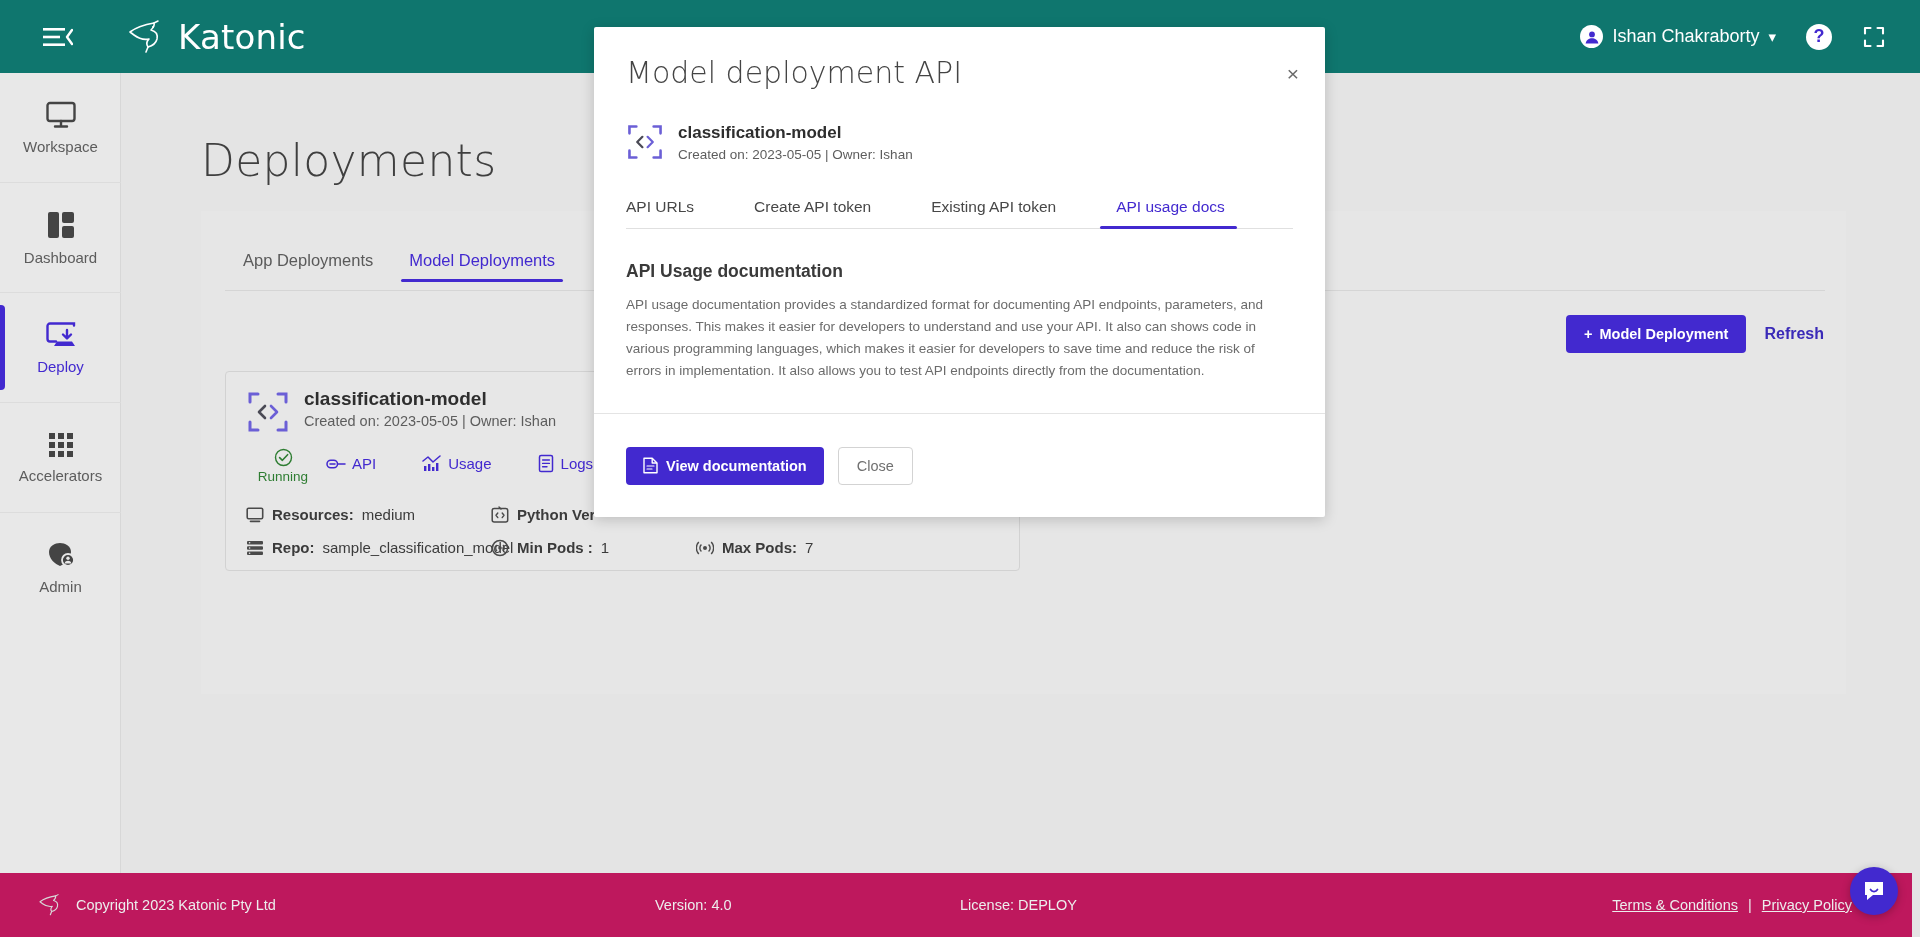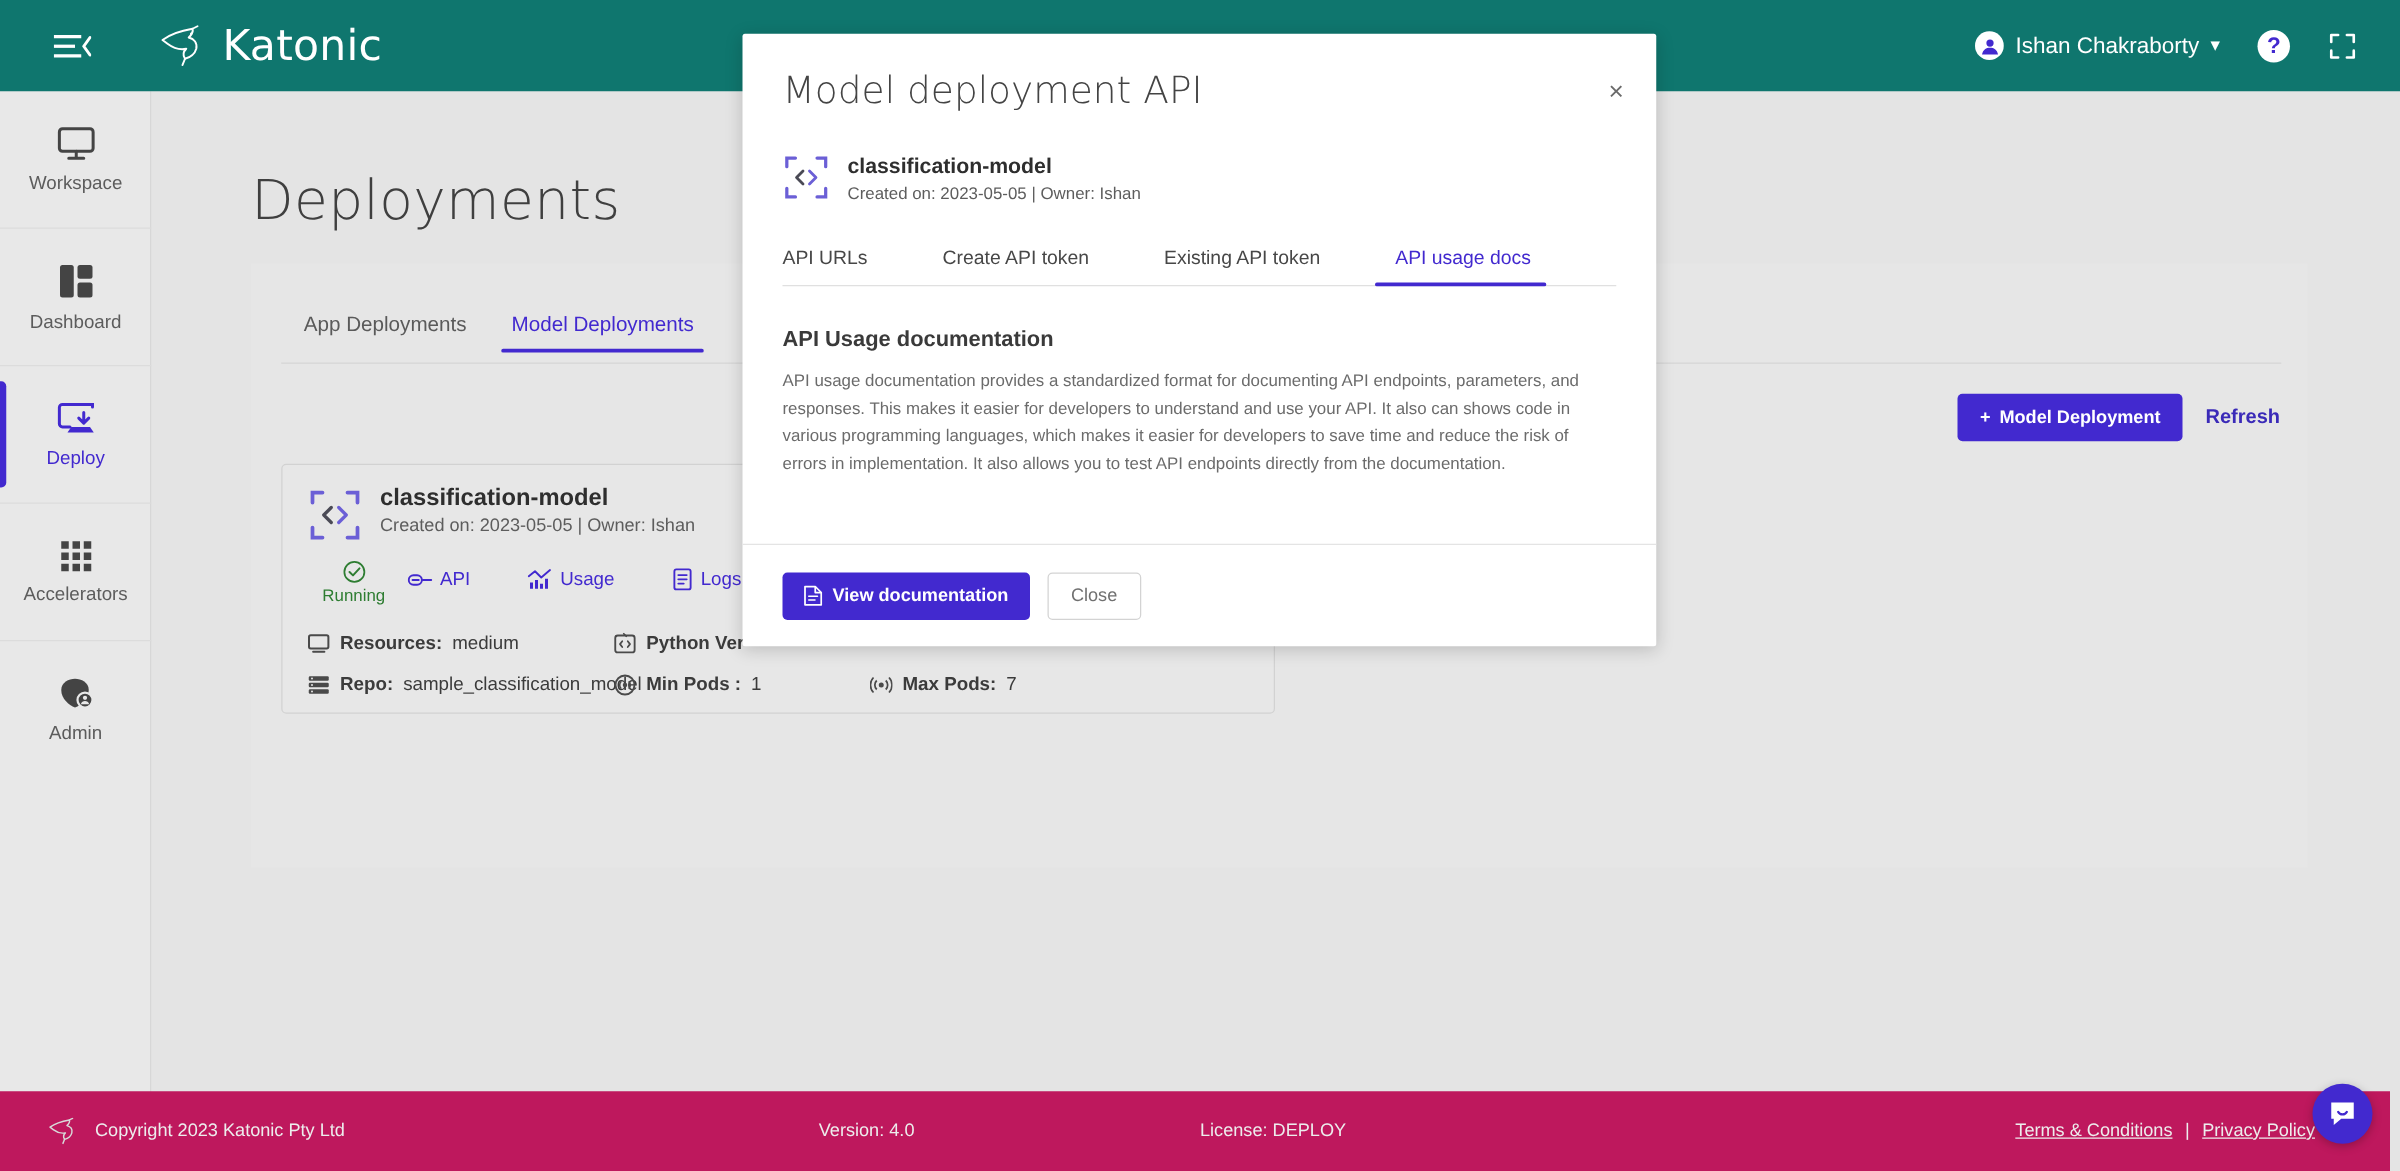--- a/index.html
+++ b/index.html
@@ -166,21 +166,21 @@
     font-size: 15.5px; color:#474747; padding: 0 16px 12px 16px; cursor:pointer; position:relative;
   }
   .m-tab:first-child { padding-left: 0; }
   .m-tab.active { color:#4229cf; }
   .m-tab.active::after {
     content:""; position:absolute; left: 0px; right: 4px; bottom: -1px; height: 3px; background:#4229cf; border-radius:2px;
   }
   .m-section-title { font-size: 17.5px; font-weight: 700; color:#3a3a3a; margin-top: 32px; }
   .m-section-text { font-size: 13.5px; color:#6b6b6b; line-height: 1.62; margin-top: 12px; }
   .modal-foot {
-    position:absolute; left:0; right:0; bottom:0; height: 82px;
+    position:absolute; left:0; right:0; bottom:0; height: 104px;
     border-top: 1px solid #e4e4e4;
     display:flex; align-items:center; gap: 14px; padding-left: 32px;
   }
   .btn-view {
     background:#4229cf; color:#fff; border:none; border-radius:4px; height: 38px;
     padding: 0 17px; font-size:14.5px; font-weight:600; cursor:pointer;
     display:flex; align-items:center; gap:8px; font-family:"Liberation Sans", sans-serif;
   }
   .btn-close {
     background:#fff; color:#707070; border:1px solid #d3d3d3; border-radius:4px;

